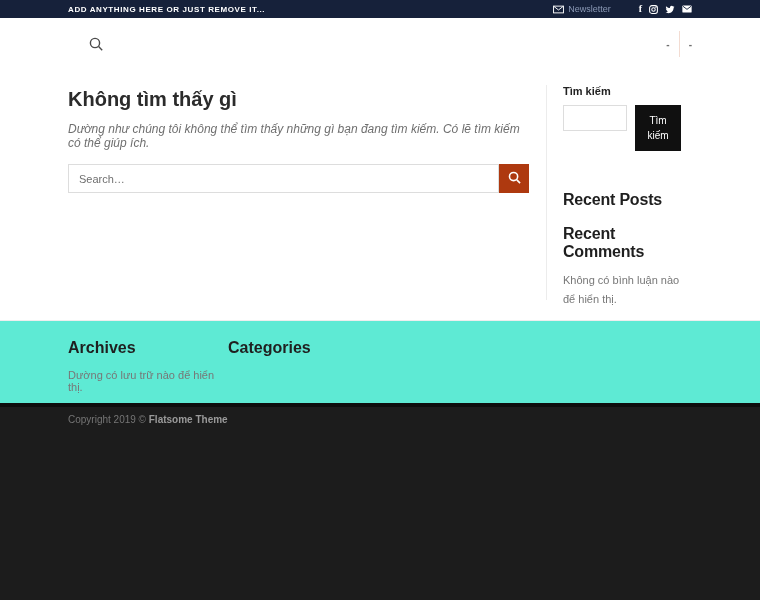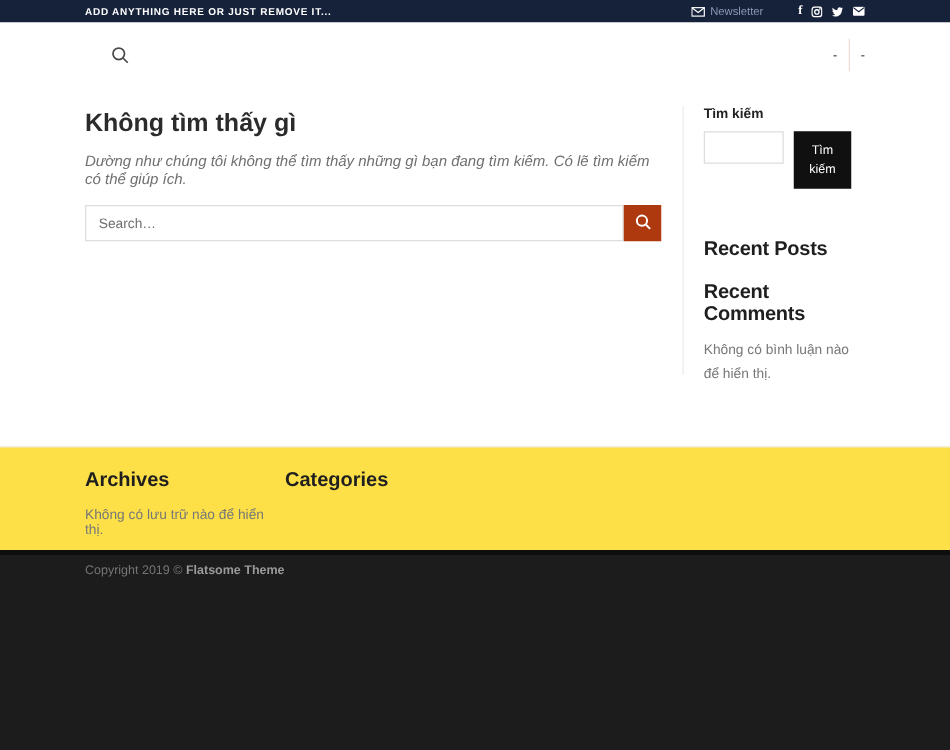--- a/index.html
+++ b/index.html
@@ -66,21 +66,21 @@
     width: 46px; height: 46px; margin-left: 8px; border: none; background: #101010;
     color: #fff; font-size: 10px; line-height: 1.55; cursor: pointer;
     font-family: "Liberation Sans", sans-serif; padding: 4px;
   }
   .widget-title { font-size: 16px; font-weight: 700; color: #1f1f1f; letter-spacing: -.2px; }
   .wt-posts { margin-top: 40px; }
   .wt-comments { margin-top: 16px; }
   .no-comments { font-size: 11px; color: #777; line-height: 1.7; margin-top: 10px; }
 
   
-  .footer-widgets { background: #fde047; border-top: 1px solid #eeeeee; height: 83px; margin-top: 37px; }
+  .footer-widgets { background: #5eead4; border-top: 1px solid #eeeeee; height: 83px; }
   .footer-widgets .inner { display: flex; padding-top: 18px; }
   .fcol { width: 160px; }
   .fcol-title { font-size: 16px; font-weight: 700; color: #1f1f1f; margin: 0 0 12px; }
   .fcol-text { font-size: 11px; color: #777; }
 
   
   .absolute-footer {
     background: #1c1c1c; border-top: 4px solid #0e0e0e; height: 197px;
   }
   .absolute-footer .inner { padding-top: 7px; }
@@ -174,21 +174,21 @@
       <h2 class="widget-title wt-posts">Recent Posts</h2>
       <h2 class="widget-title wt-comments">Recent Comments</h2>
       <p class="no-comments">Không có bình luận nào để hiển thị.</p>
     </aside>
   </div>
 
   <div class="footer-widgets">
     <div class="inner">
       <div class="fcol">
         <h3 class="fcol-title">Archives</h3>
-        <p class="fcol-text">Không có lưu trữ nào để hiển thị.</p>
+        <p class="fcol-text">Dường có lưu trữ nào để hiển thị.</p>
       </div>
       <div class="fcol">
         <h3 class="fcol-title">Categories</h3>
       </div>
     </div>
   </div>
 
   <div class="absolute-footer">
     <div class="inner">
       <p class="copyright"><span>Copyright 2019 © </span><strong>Flatsome Theme</strong></p>

